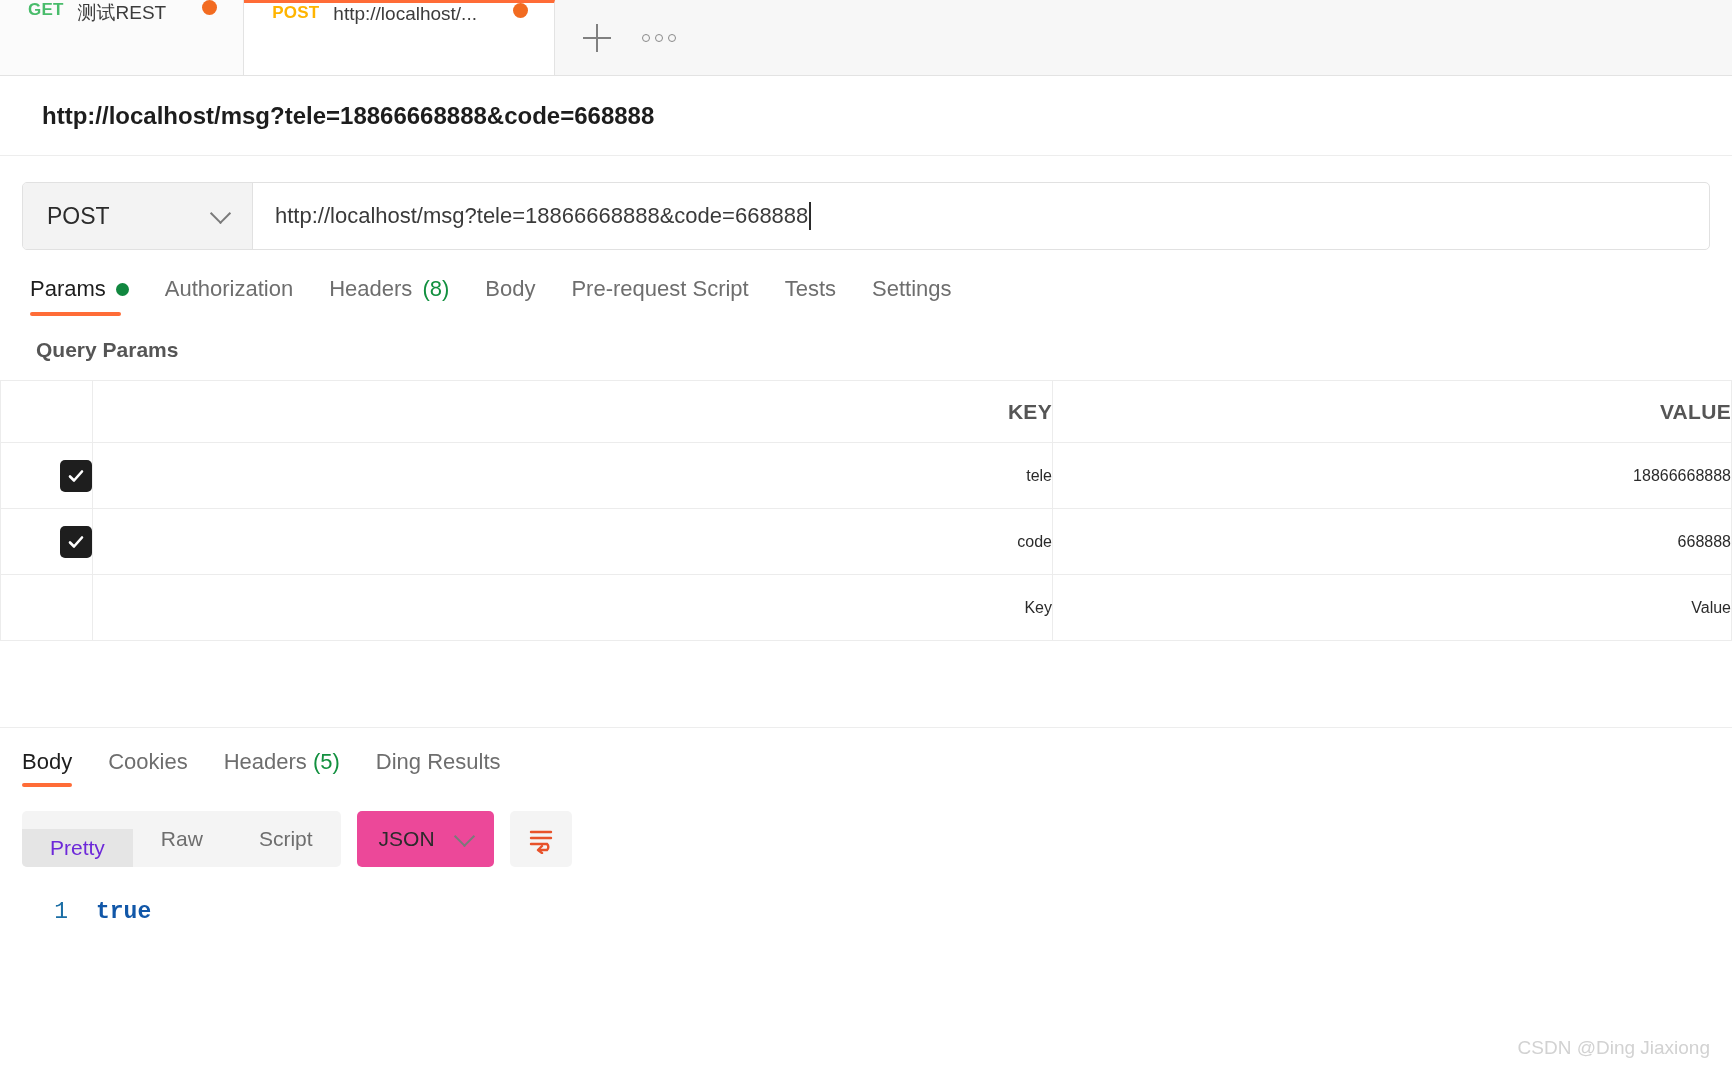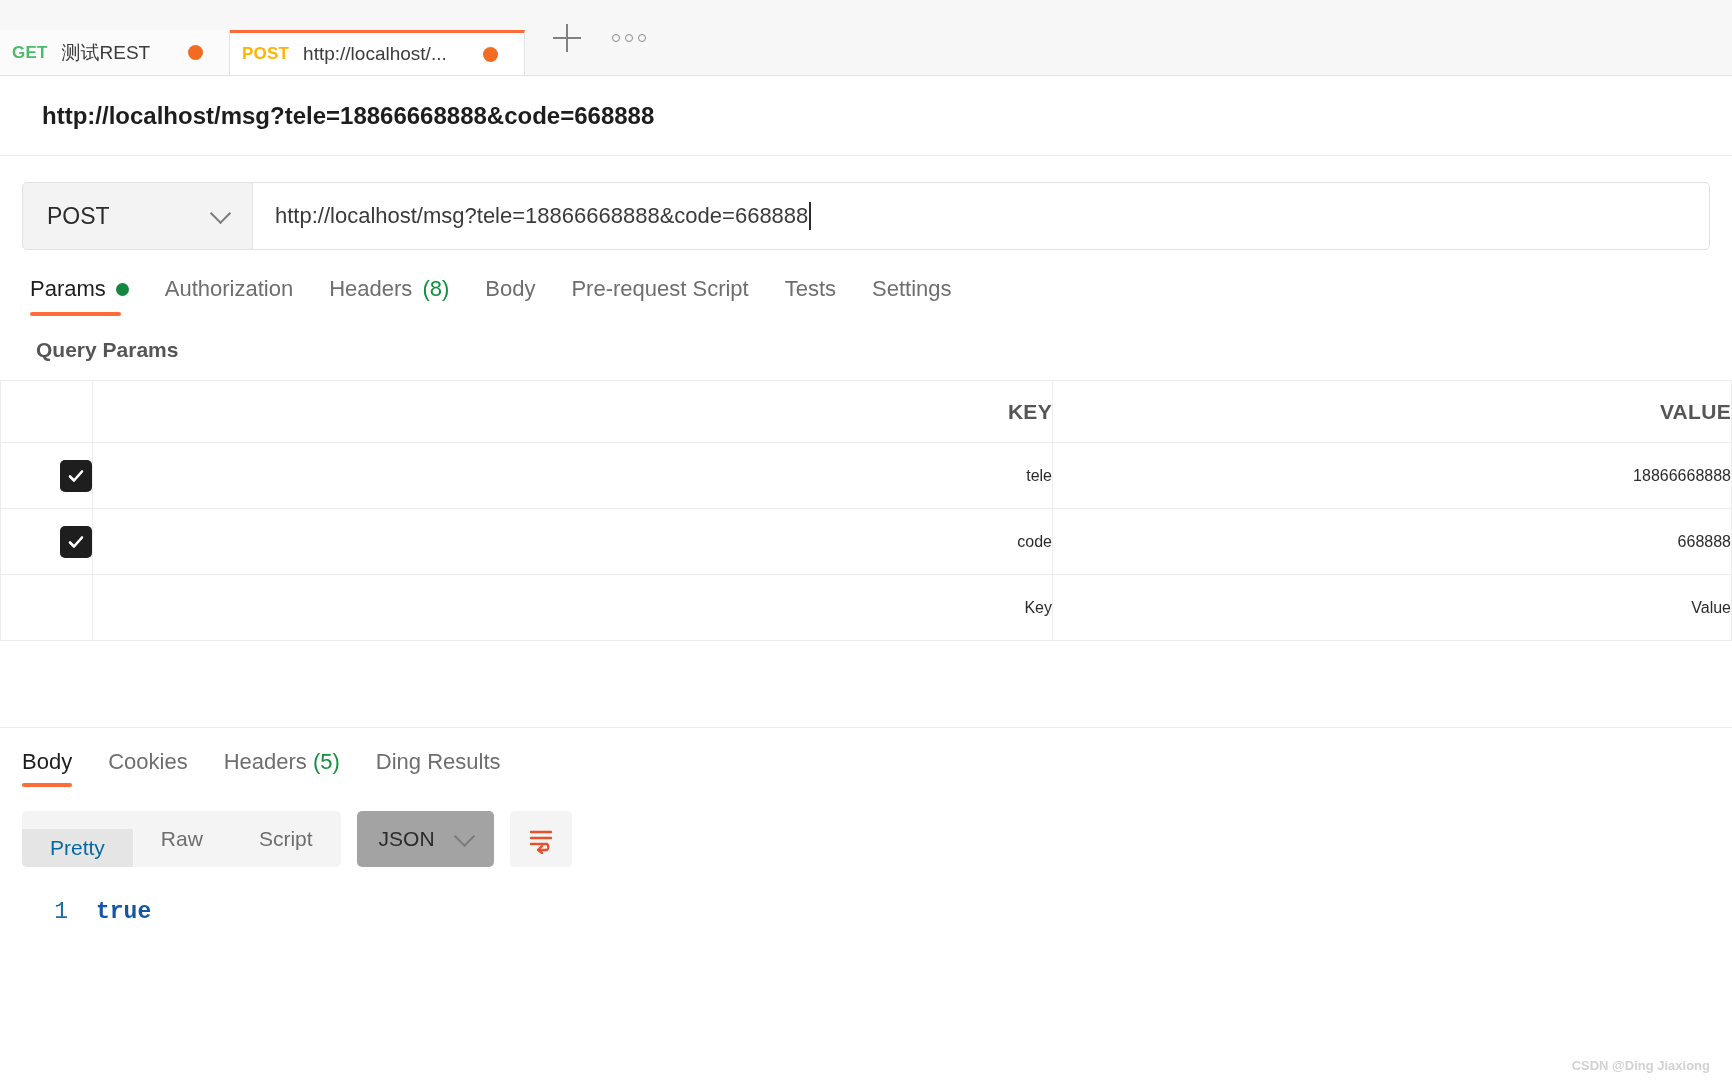--- a/index.html
+++ b/index.html
@@ -15,28 +15,26 @@
   
   .tabstrip {
     display: flex;
     align-items: stretch;
     height: 76px;
     background: #f7f7f7;
     border-bottom: 1px solid #e3e3e3;
   }
   .req-tab {
     display: flex;
-    align-items: center;
     gap: 14px;
-    padding: 0 26px 0 12px;
+    padding: 0 26px 0 28px;
     background: #fbfbfb;
     border-right: 1px solid #e3e3e3;
     position: relative;
     min-width: 230px;
-    margin-top: 30px;
   }
   .req-tab.active {
     background: #ffffff;
     border-top: 3px solid #ff6c37;
   }
   .req-tab .method {
     font-size: 17px;
     font-weight: 600;
     letter-spacing: .2px;
   }
@@ -278,28 +276,28 @@
   }
   .seg .opt {
     display: flex;
     align-items: center;
     padding: 0 28px;
     font-size: 21px;
     color: #6e6e6e;
   }
   .seg .opt.active {
     background: #e5e5e5;
-    color: #0369a1;
+    color: #6d28d9;
     margin-top: 18px;
   }
   .json-select {
     display: flex;
     align-items: center;
     gap: 22px;
-    background: #a3a3a3;
+    background: #ec4899;
     border-radius: 5px;
     height: 56px;
     padding: 0 22px;
   }
   .json-select .label { font-size: 21px; color: #2b2b2b; }
   .wrap-btn {
     width: 62px; height: 56px;
     background: #f4f4f4;
     border-radius: 5px;
     display: flex;
@@ -317,24 +315,23 @@
     width: 96px;
     text-align: right;
     color: #1b6ea5;
     padding-right: 28px;
   }
   .code-val { color: #1157a8; font-weight: 700; }
 
   .watermark {
     position: absolute;
     right: 22px;
-    bottom: 14px;
-    font-size: 13px;
+    bottom: 28px;
+    font-size: 19px;
     color: #d2d2d2;
-    font-weight: bold;
   }
 </style>
 </head>
 <body>
 
 <div class="tabstrip">
 
   <div class="req-tab">
     <span class="method get">GET</span>
     <span class="tab-title">测试REST</span>

